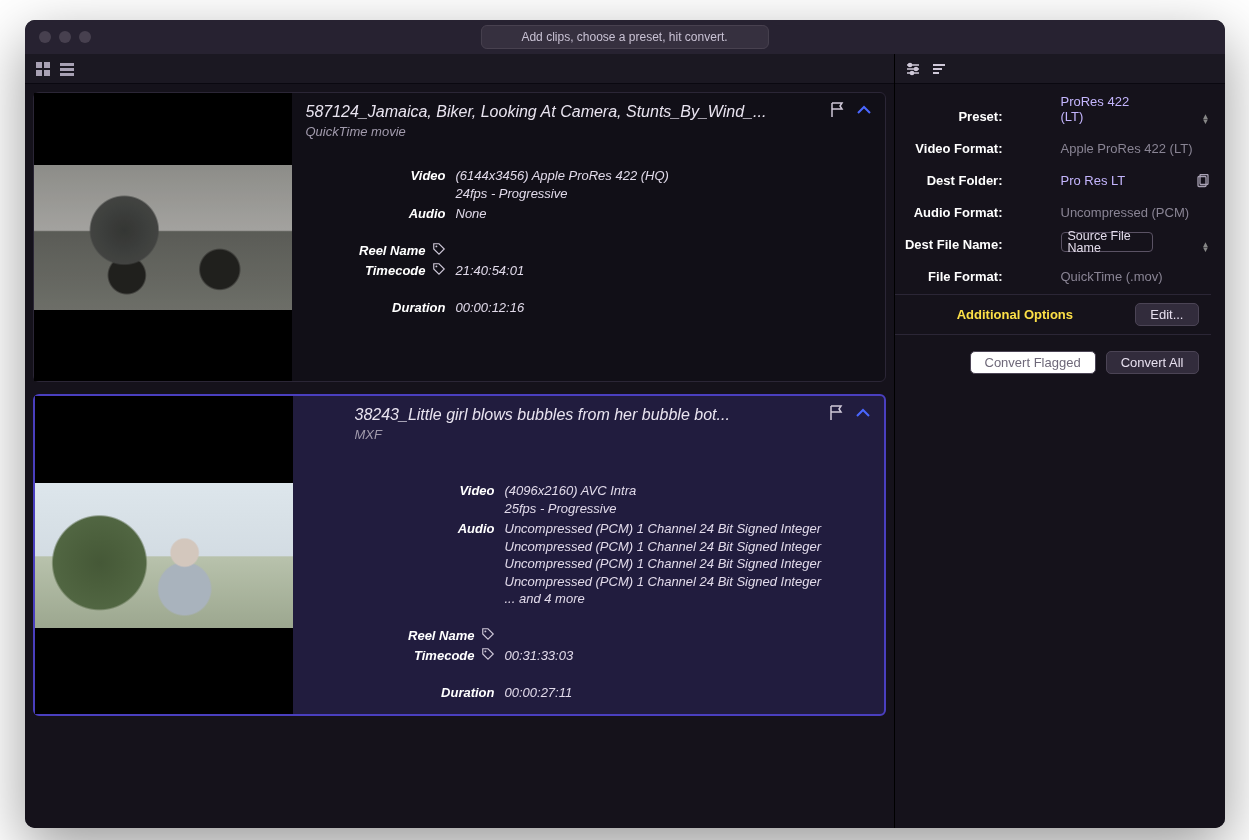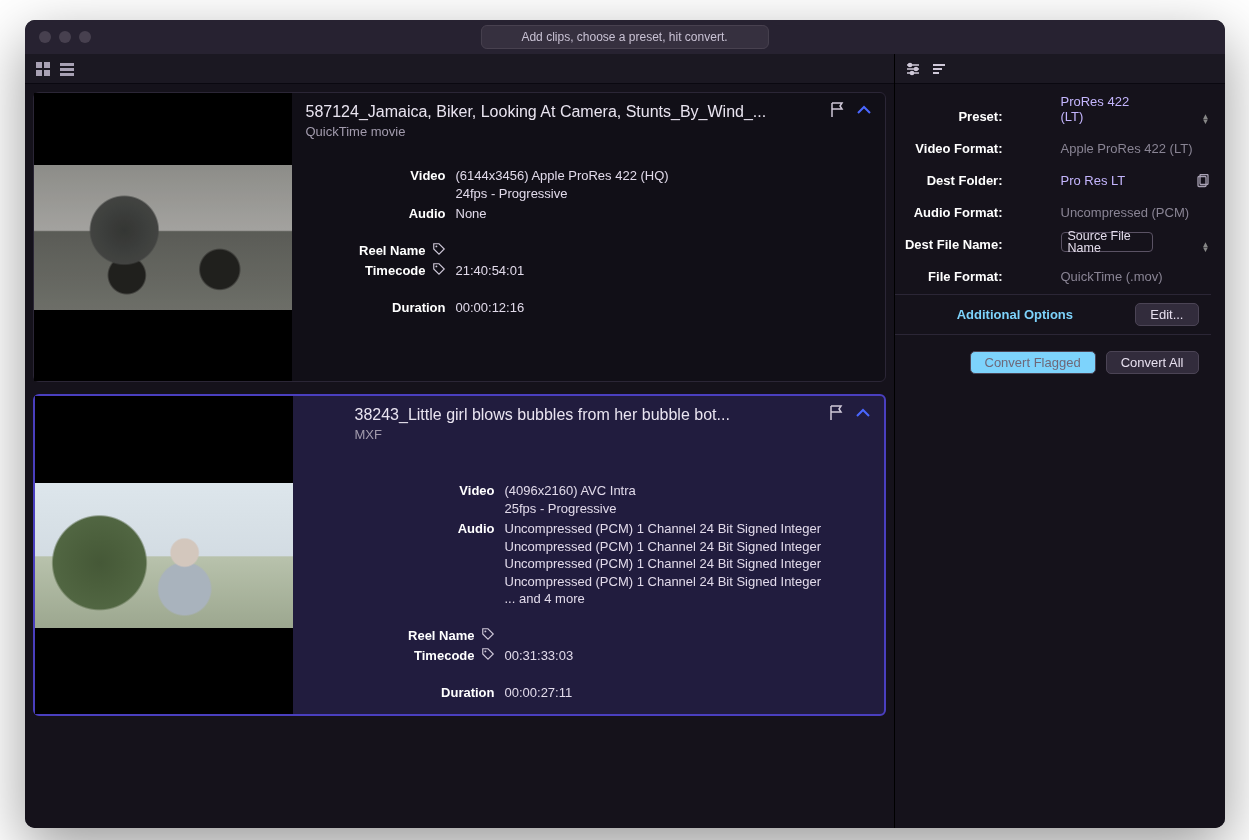--- a/index.html
+++ b/index.html
@@ -139,20 +139,21 @@
     filter: saturate(0.75);
   }
 
   .clip-info {
     flex: 1;
     padding: 10px 14px;
     color: #d5cedd;
     font-size: 13px;
     min-width: 0;
     position: relative;
+    font-style: italic;
   }
   .clip.selected .clip-info { padding-left: 18px; }
 
   .clip-title {
     font-size: 16px;
     color: #e9e4f0;
     white-space: nowrap;
     overflow: hidden;
     text-overflow: ellipsis;
     padding-right: 60px;
@@ -275,36 +276,36 @@
     align-items: center;
     border-top: 1px solid #2b2636;
     border-bottom: 1px solid #2b2636;
     padding: 8px 12px 8px 0;
     margin: 4px 0 16px 0;
   }
   .options-label {
     flex: 1;
     text-align: center;
     font-weight: 700;
-    color: #7dd3fc;
+    color: #fde047;
     font-size: 13px;
   }
   .btn {
     background: #322c3c;
     border: 1px solid #4b4455;
     color: #e7e0ef;
     font-size: 13px;
     padding: 3px 14px;
     border-radius: 5px;
     cursor: pointer;
     font-weight: 500;
   }
   .btn.disabled {
     color: #6e6879;
-    background: #7dd3fc;
+    background: #ffffff;
     cursor: default;
   }
   .action-row {
     display: flex;
     justify-content: flex-end;
     gap: 10px;
     padding-right: 12px;
   }
 </style>
 </head>

